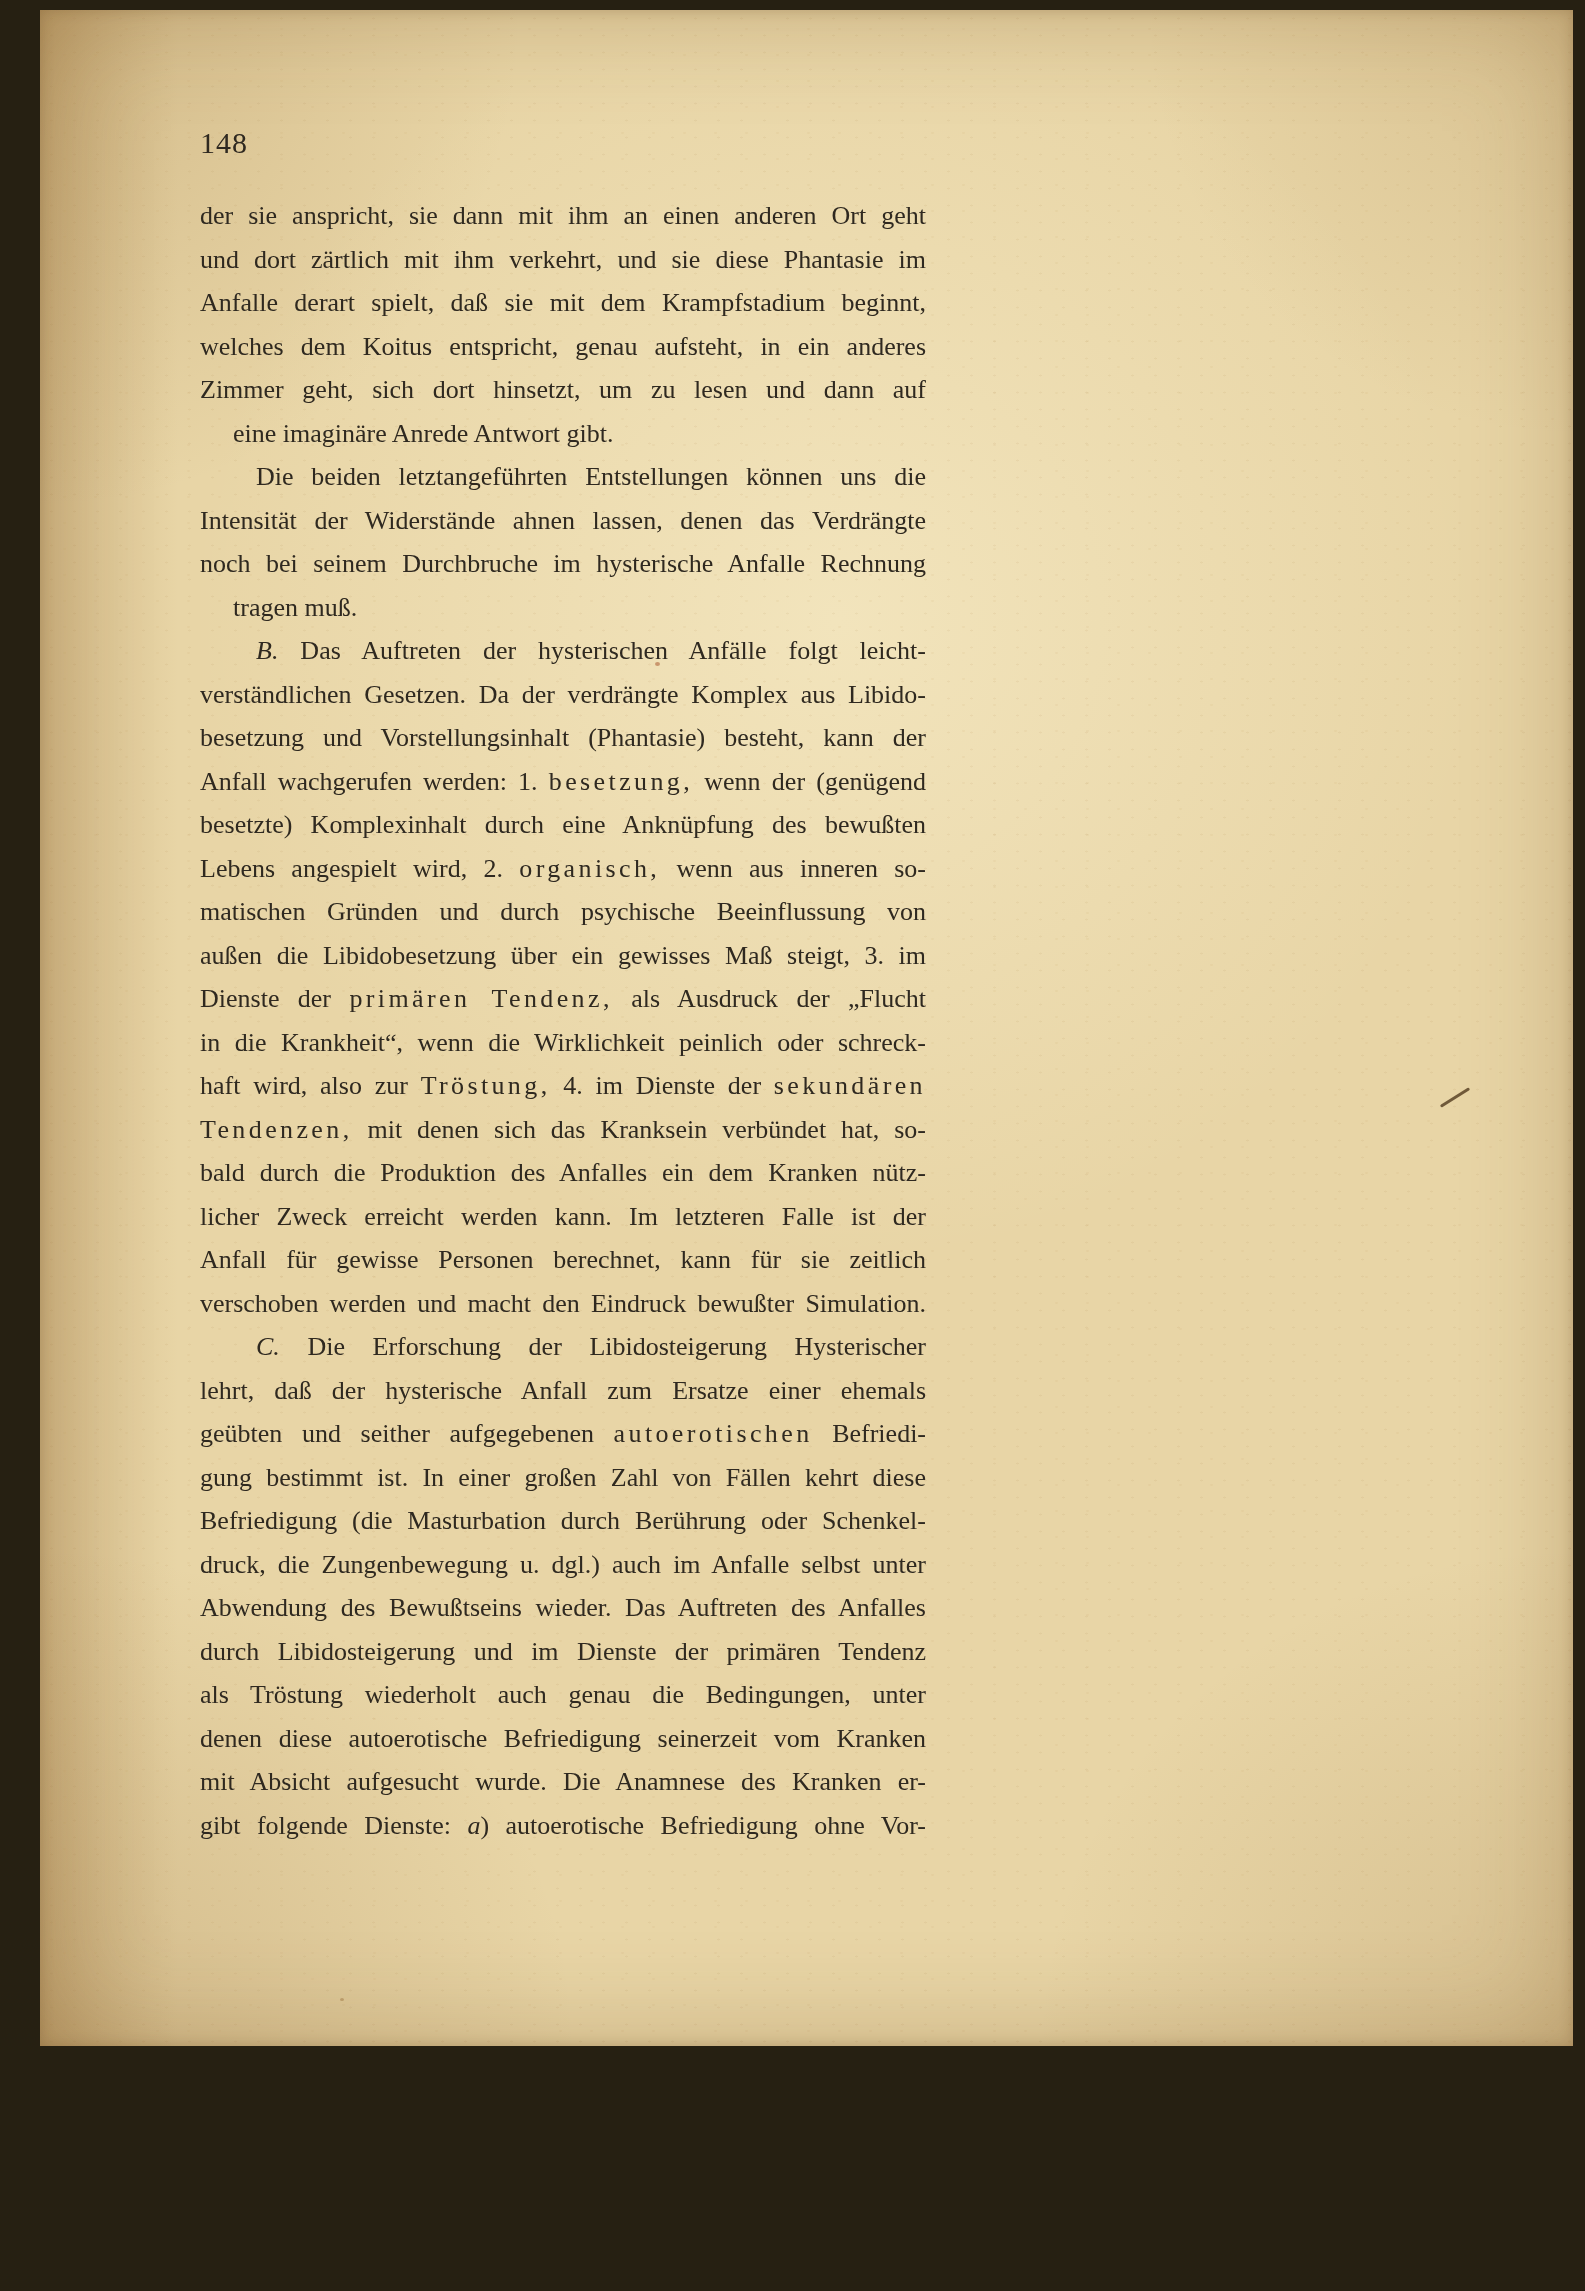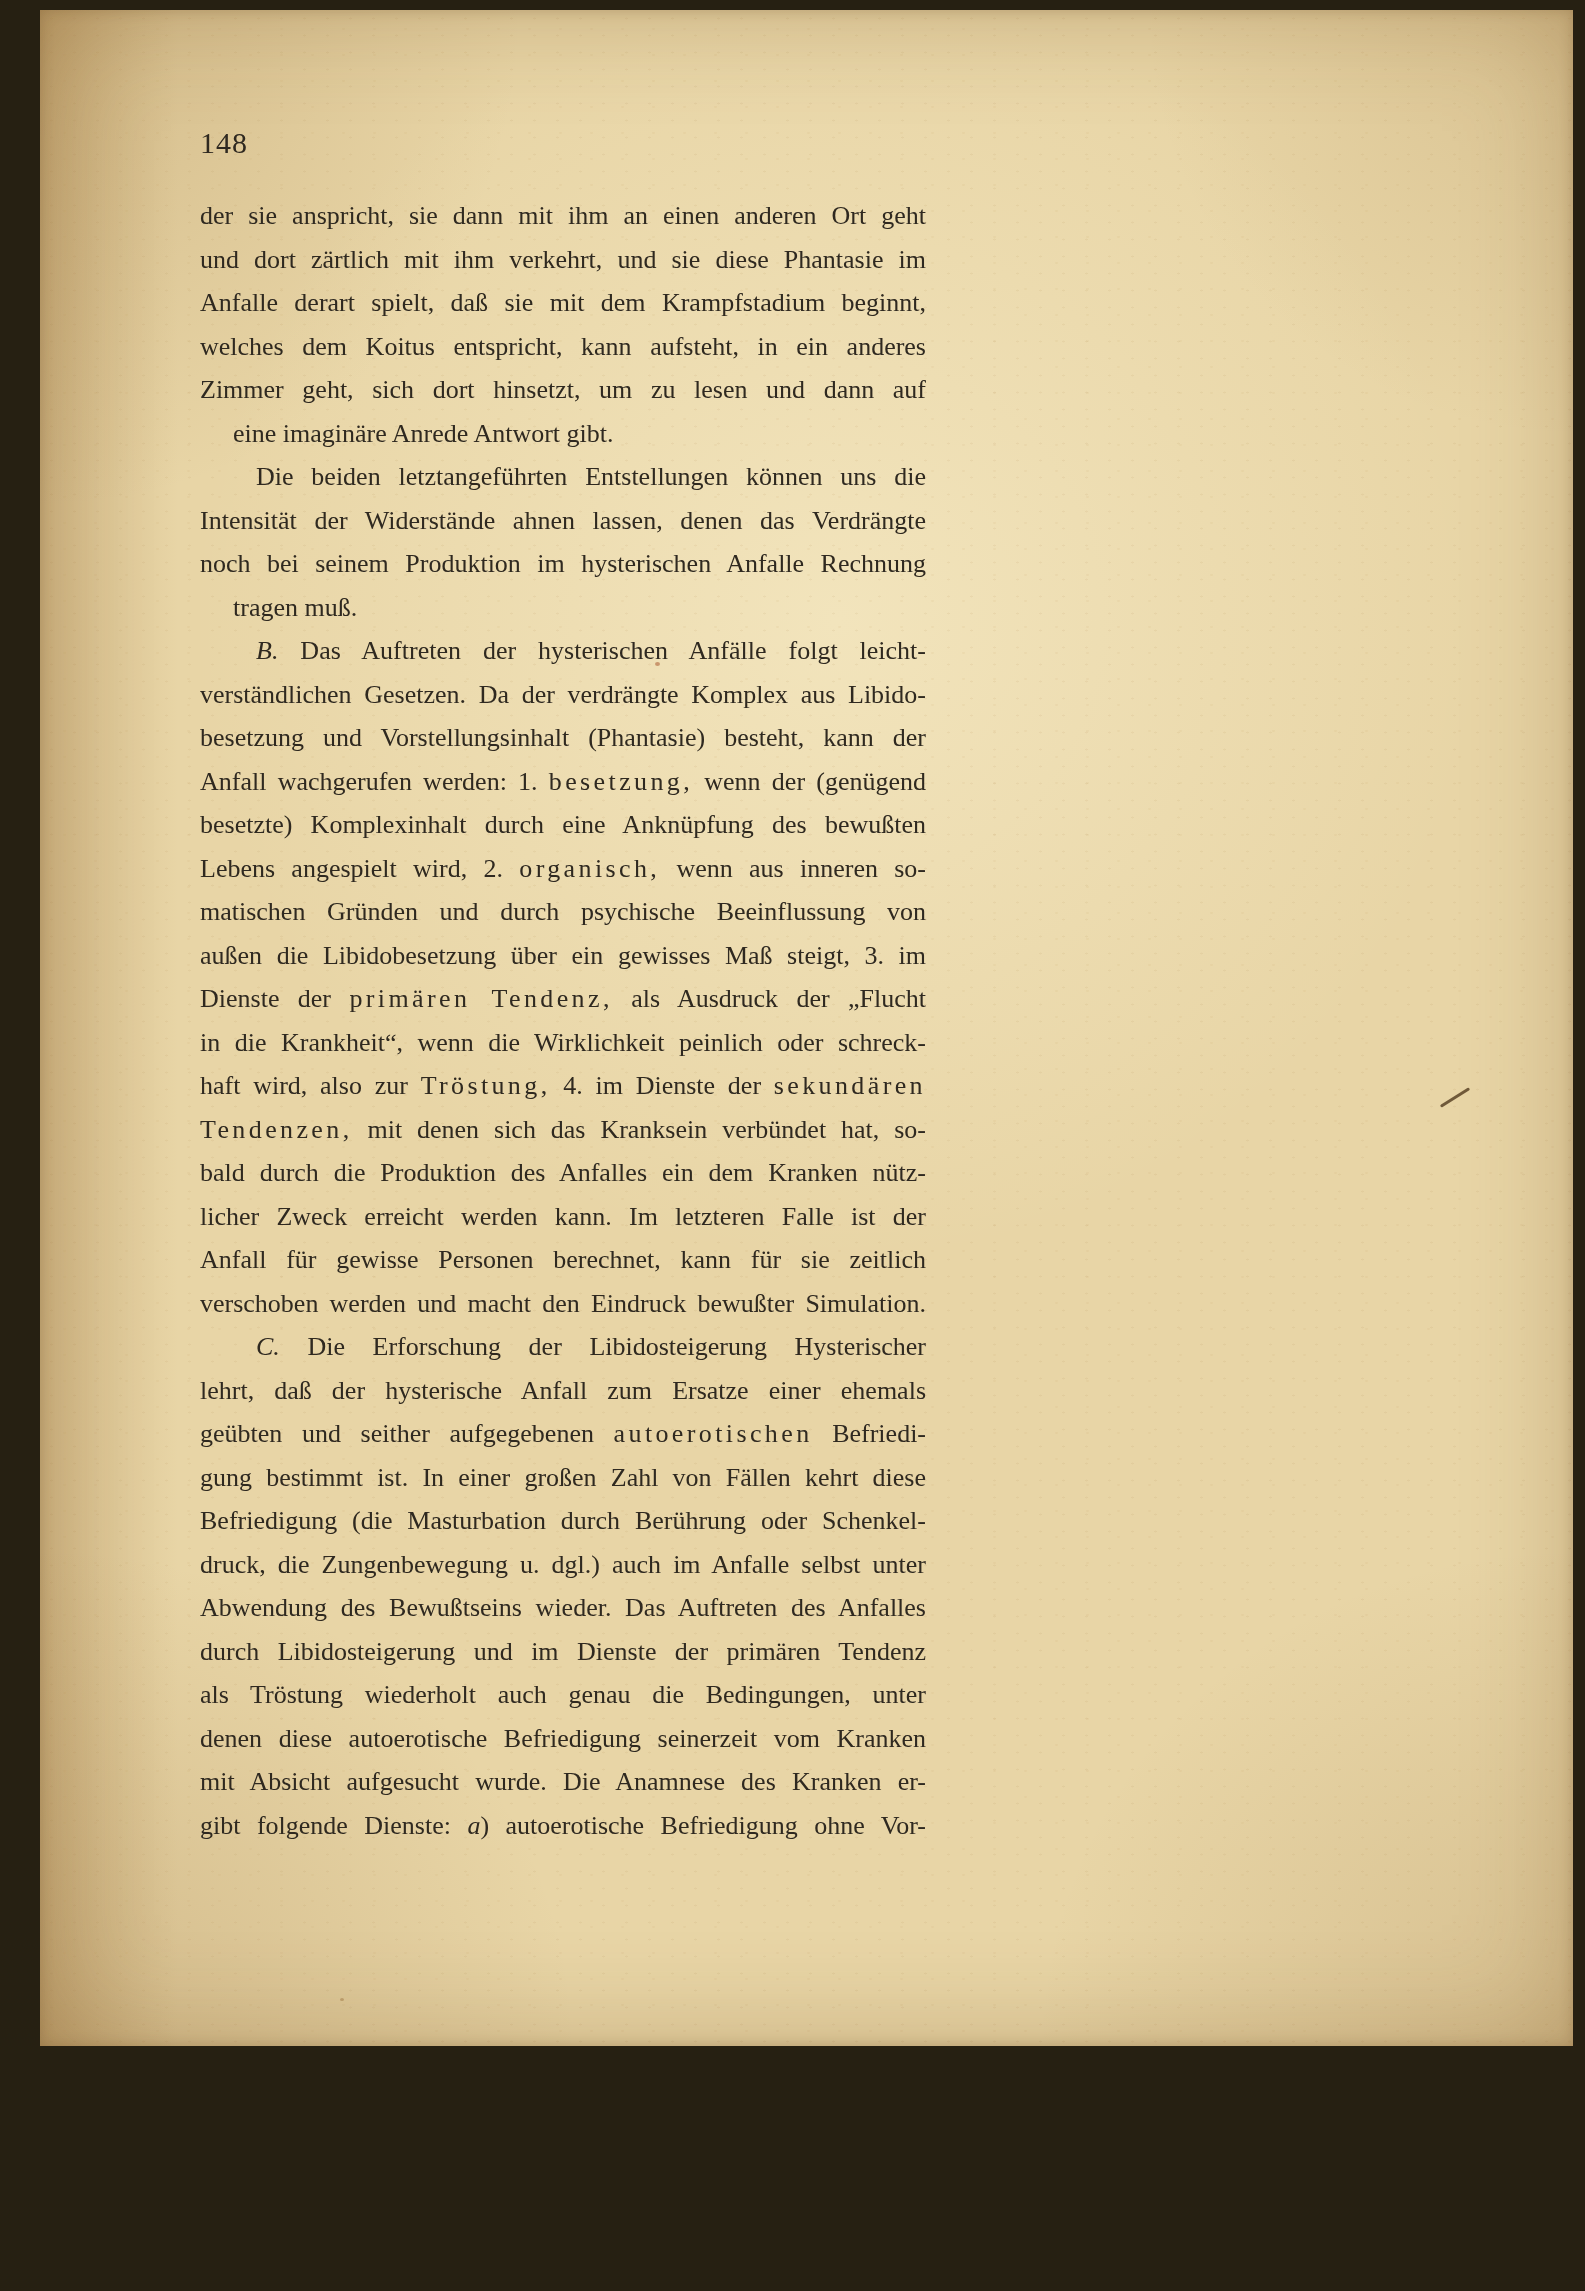--- a/index.html
+++ b/index.html
@@ -75,26 +75,26 @@
 </head>
 <body>
 
 <div class="paper">
   <div class="pagenum">148</div>
 
   <div class="textblock" id="text-block">
       <div class="line"><span class="norm">der sie anspricht, sie dann mit ihm an einen anderen Ort geht</span></div>
       <div class="line"><span class="norm">und dort zärtlich mit ihm verkehrt, und sie diese Phantasie im</span></div>
       <div class="line"><span class="norm">Anfalle derart spielt, daß sie mit dem Krampfstadium beginnt,</span></div>
-      <div class="line"><span class="norm">welches dem Koitus entspricht, kann aufsteht, in ein anderes</span></div>
+      <div class="line"><span class="norm">welches dem Koitus entspricht, genau aufsteht, in ein anderes</span></div>
       <div class="line"><span class="norm">Zimmer geht, sich dort hinsetzt, um zu lesen und dann auf</span></div>
       <div class="line end"><span class="norm">eine imaginäre Anrede Antwort gibt.</span></div>
       <div class="line indent"><span class="norm">Die beiden letztangeführten Entstellungen können uns die</span></div>
       <div class="line"><span class="norm">Intensität der Widerstände ahnen lassen, denen das Verdrängte</span></div>
-      <div class="line"><span class="norm">noch bei seinem Produktion im hysterischen Anfalle Rechnung</span></div>
+      <div class="line"><span class="norm">noch bei seinem Durchbruche im hysterische Anfalle Rechnung</span></div>
       <div class="line end"><span class="norm">tragen muß.</span></div>
       <div class="line indent"><span class="ital">B.</span><span class="norm"> Das Auftreten der hysterischen Anfälle folgt leicht-</span></div>
       <div class="line"><span class="norm">verständlichen Gesetzen. Da der verdrängte Komplex aus Libido-</span></div>
       <div class="line"><span class="norm">besetzung und Vorstellungsinhalt (Phantasie) besteht, kann der</span></div>
       <div class="line"><span class="norm">Anfall wachgerufen werden: 1. </span><span class="sperr">besetzung,</span><span class="norm"> wenn der (genügend</span></div>
       <div class="line"><span class="norm">besetzte) Komplexinhalt durch eine Anknüpfung des bewußten</span></div>
       <div class="line"><span class="norm">Lebens angespielt wird, 2. </span><span class="sperr">organisch,</span><span class="norm"> wenn aus inneren so-</span></div>
       <div class="line"><span class="norm">matischen Gründen und durch psychische Beeinflussung von</span></div>
       <div class="line"><span class="norm">außen die Libidobesetzung über ein gewisses Maß steigt, 3. im</span></div>
       <div class="line"><span class="norm">Dienste der </span><span class="sperr">primären Tendenz,</span><span class="norm"> als Ausdruck der „Flucht</span></div>

